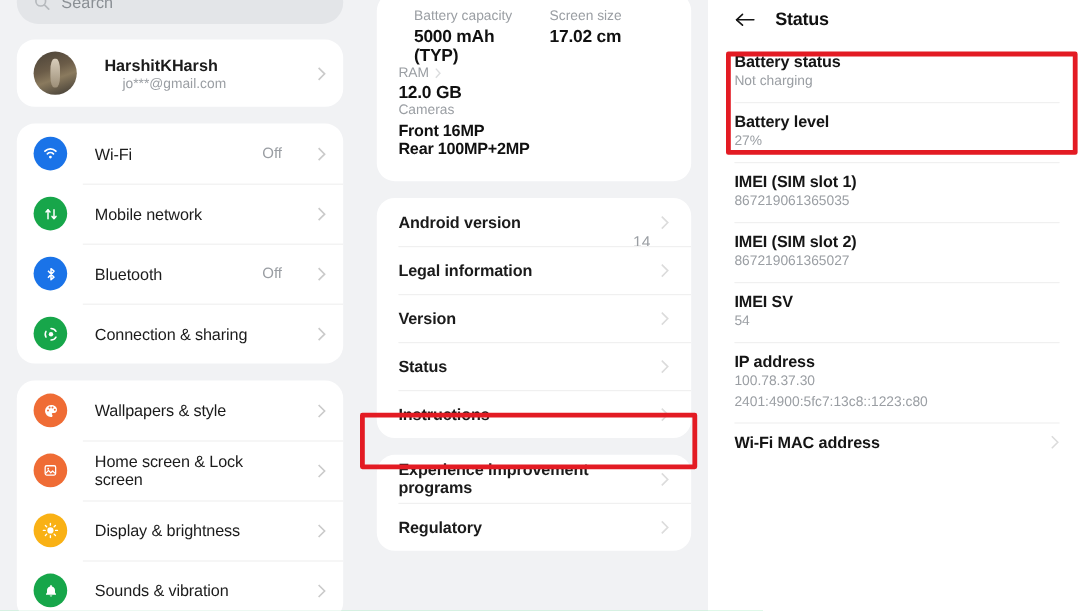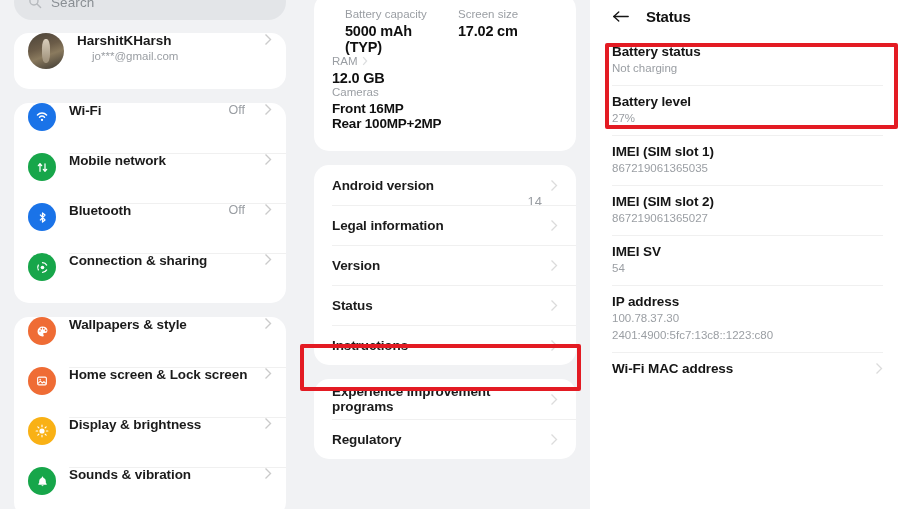--- a/index.html
+++ b/index.html
@@ -29,36 +29,36 @@
 
   .card {
     background: #ffffff;
     border-radius: 15px;
     margin: 0 0 14px 0;
     overflow: hidden;
   }
   .card.first { margin-top: 33px; }
 
   .row {
-    display: flex; 
+    display: flex; align-items: center;
     padding: 0 14px;
     height: 50px;
     position: relative;
-    gap: 13px;
+    gap: 23px;
   }
   .row + .row::before {
     content: ""; position: absolute; left: 55px; right: 0; top: 0;
     height: 1px; background: #f0f0f0;
   }
 
   .ic { width: 28px; height: 28px; border-radius: 50%; flex: none;
         display: flex; align-items: center; justify-content: center; }
   .ic svg { display: block; }
 
-  .row-label { font-size: 13.5px; color: #1b1b1b; font-weight: bold; flex: 1; letter-spacing: -.1px; }
+  .row-label { font-size: 13.5px; color: #1b1b1b; font-weight: normal; flex: 1; letter-spacing: -.1px; }
   .row-value { font-size: 12.5px; color: #9a9ea3; margin-right: 6px; }
   .chev { width: 8px; height: 13px; flex: none; opacity: .35; }
 
   
   .profile-row { height: 56px; }
   .avatar {
     width: 36px; height: 36px; border-radius: 50%; flex: none; overflow: hidden;
     background: linear-gradient(160deg,#4a4238 0%,#6b5c48 40%,#8a7a5e 60%,#3a3630 100%);
     position: relative;
   }

